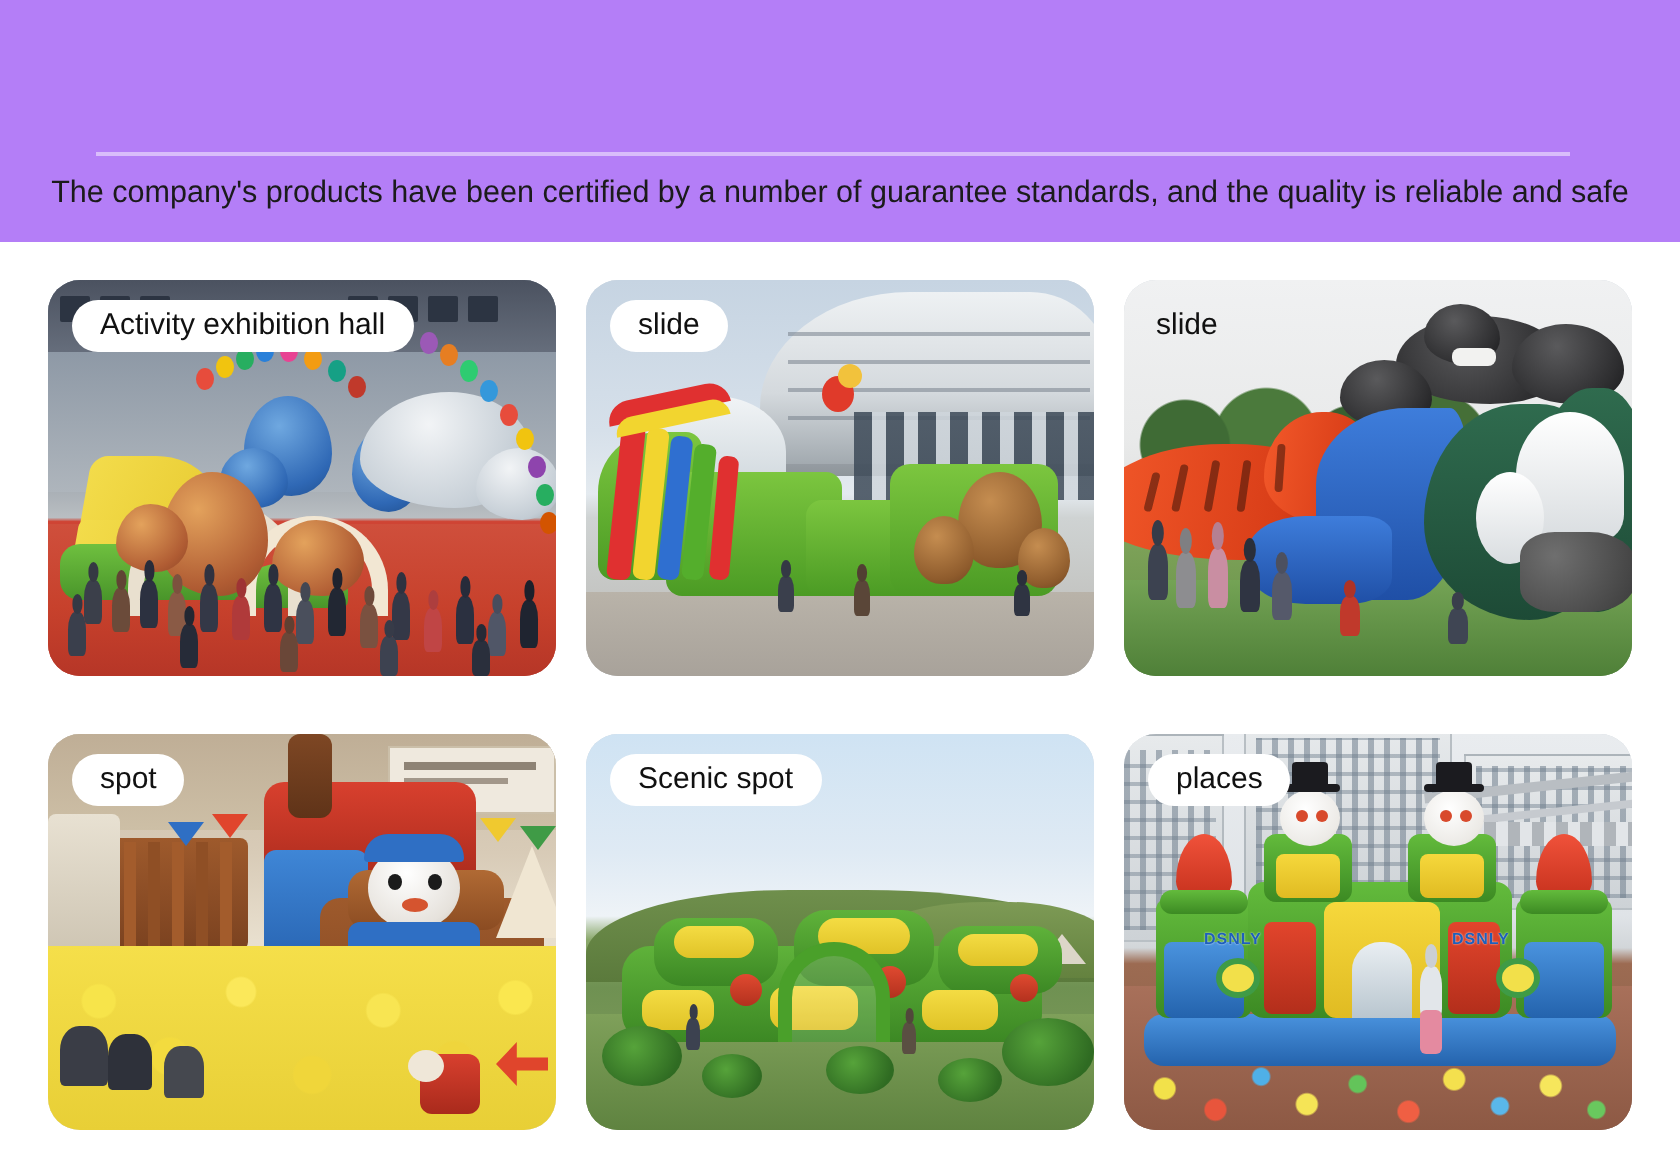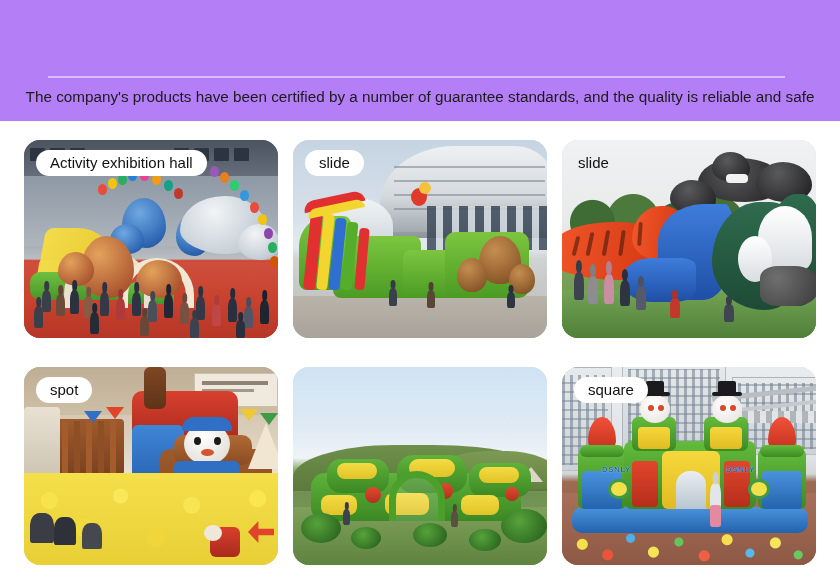--- a/index.html
+++ b/index.html
@@ -637,20 +637,21 @@
 
         <div class="c5-tree" style="left:8px;top:146px;width:40px;height:30px"></div>
         <div class="c5-tree" style="left:208px;top:142px;width:46px;height:34px"></div>
         <div class="c5-tree" style="left:120px;top:156px;width:34px;height:24px"></div>
         <div class="c5-tree" style="left:58px;top:160px;width:30px;height:22px"></div>
         <div class="c5-tree" style="left:176px;top:162px;width:32px;height:22px"></div>
 
         <div class="ppl" style="left:50px;top:142px;width:7px;height:16px;background:#3c4250"></div>
         <div class="ppl" style="left:158px;top:144px;width:7px;height:16px;background:#5a4f42"></div>
       </div>
+      <div class="label">Scenic spot</div>
     </div>
 
     <div class="card">
       <div class="photo c6-bg">
 
         <div class="c6-building" style="left:-4px;top:0;width:54px;height:104px"></div>
         <div class="c6-bwin" style="left:0;top:8px;width:46px;height:90px"></div>
         <div class="c6-building" style="left:60px;top:-6px;width:104px;height:96px"></div>
         <div class="c6-bwin" style="left:66px;top:2px;width:92px;height:82px"></div>
         <div class="c6-building" style="left:170px;top:10px;width:90px;height:78px"></div>
@@ -701,17 +702,17 @@
         <div class="c6-logo" style="left:164px;top:98px">DSNLY</div>
 
         <div class="blob" style="left:46px;top:112px;width:22px;height:20px;background:#f2e04a;border:3px solid #3f9b46"></div>
         <div class="blob" style="left:186px;top:112px;width:22px;height:20px;background:#f2e04a;border:3px solid #3f9b46"></div>
 
         <div class="ppl" style="left:148px;top:116px;width:11px;height:26px;background:#e2e6ea"></div>
         <div class="bar" style="left:148px;top:138px;width:11px;height:22px;background:#e48aa0;border-radius:3px"></div>
 
         <div class="c6-ballfield"></div>
       </div>
-      <div class="label">square</div>
+      <div class="label">places</div>
     </div>
 
   </div>
 </div>
 
 </body></html>

